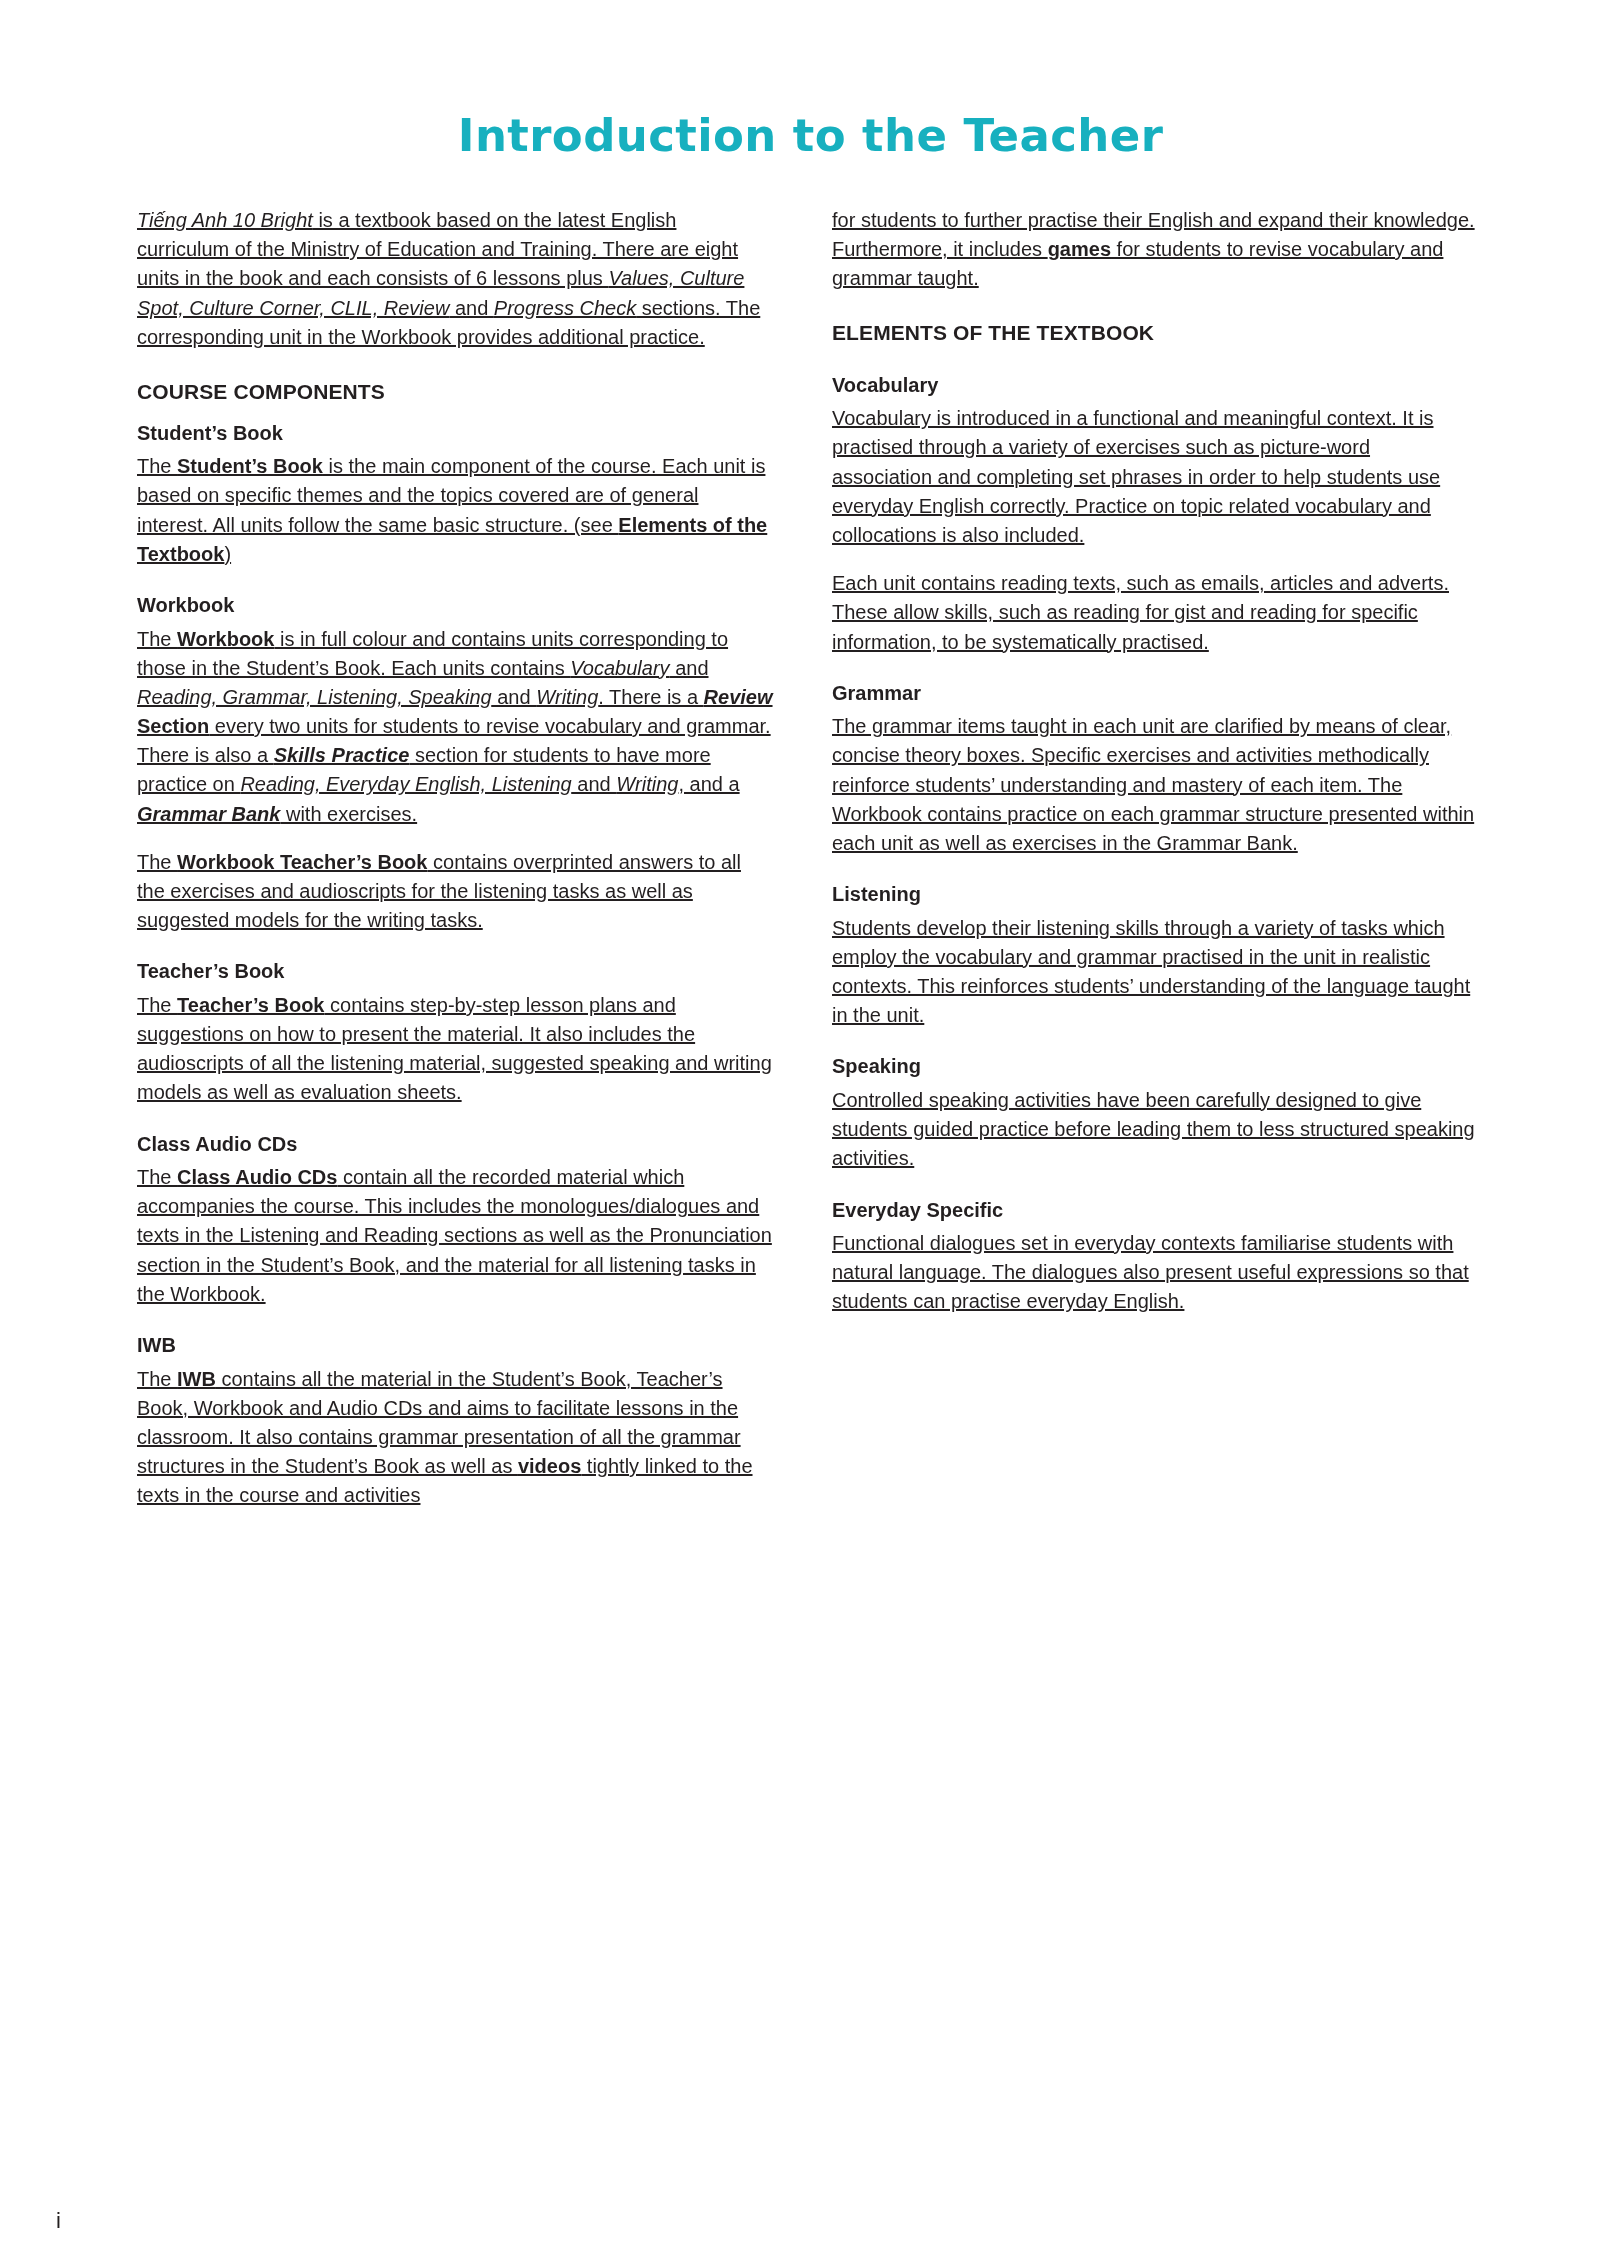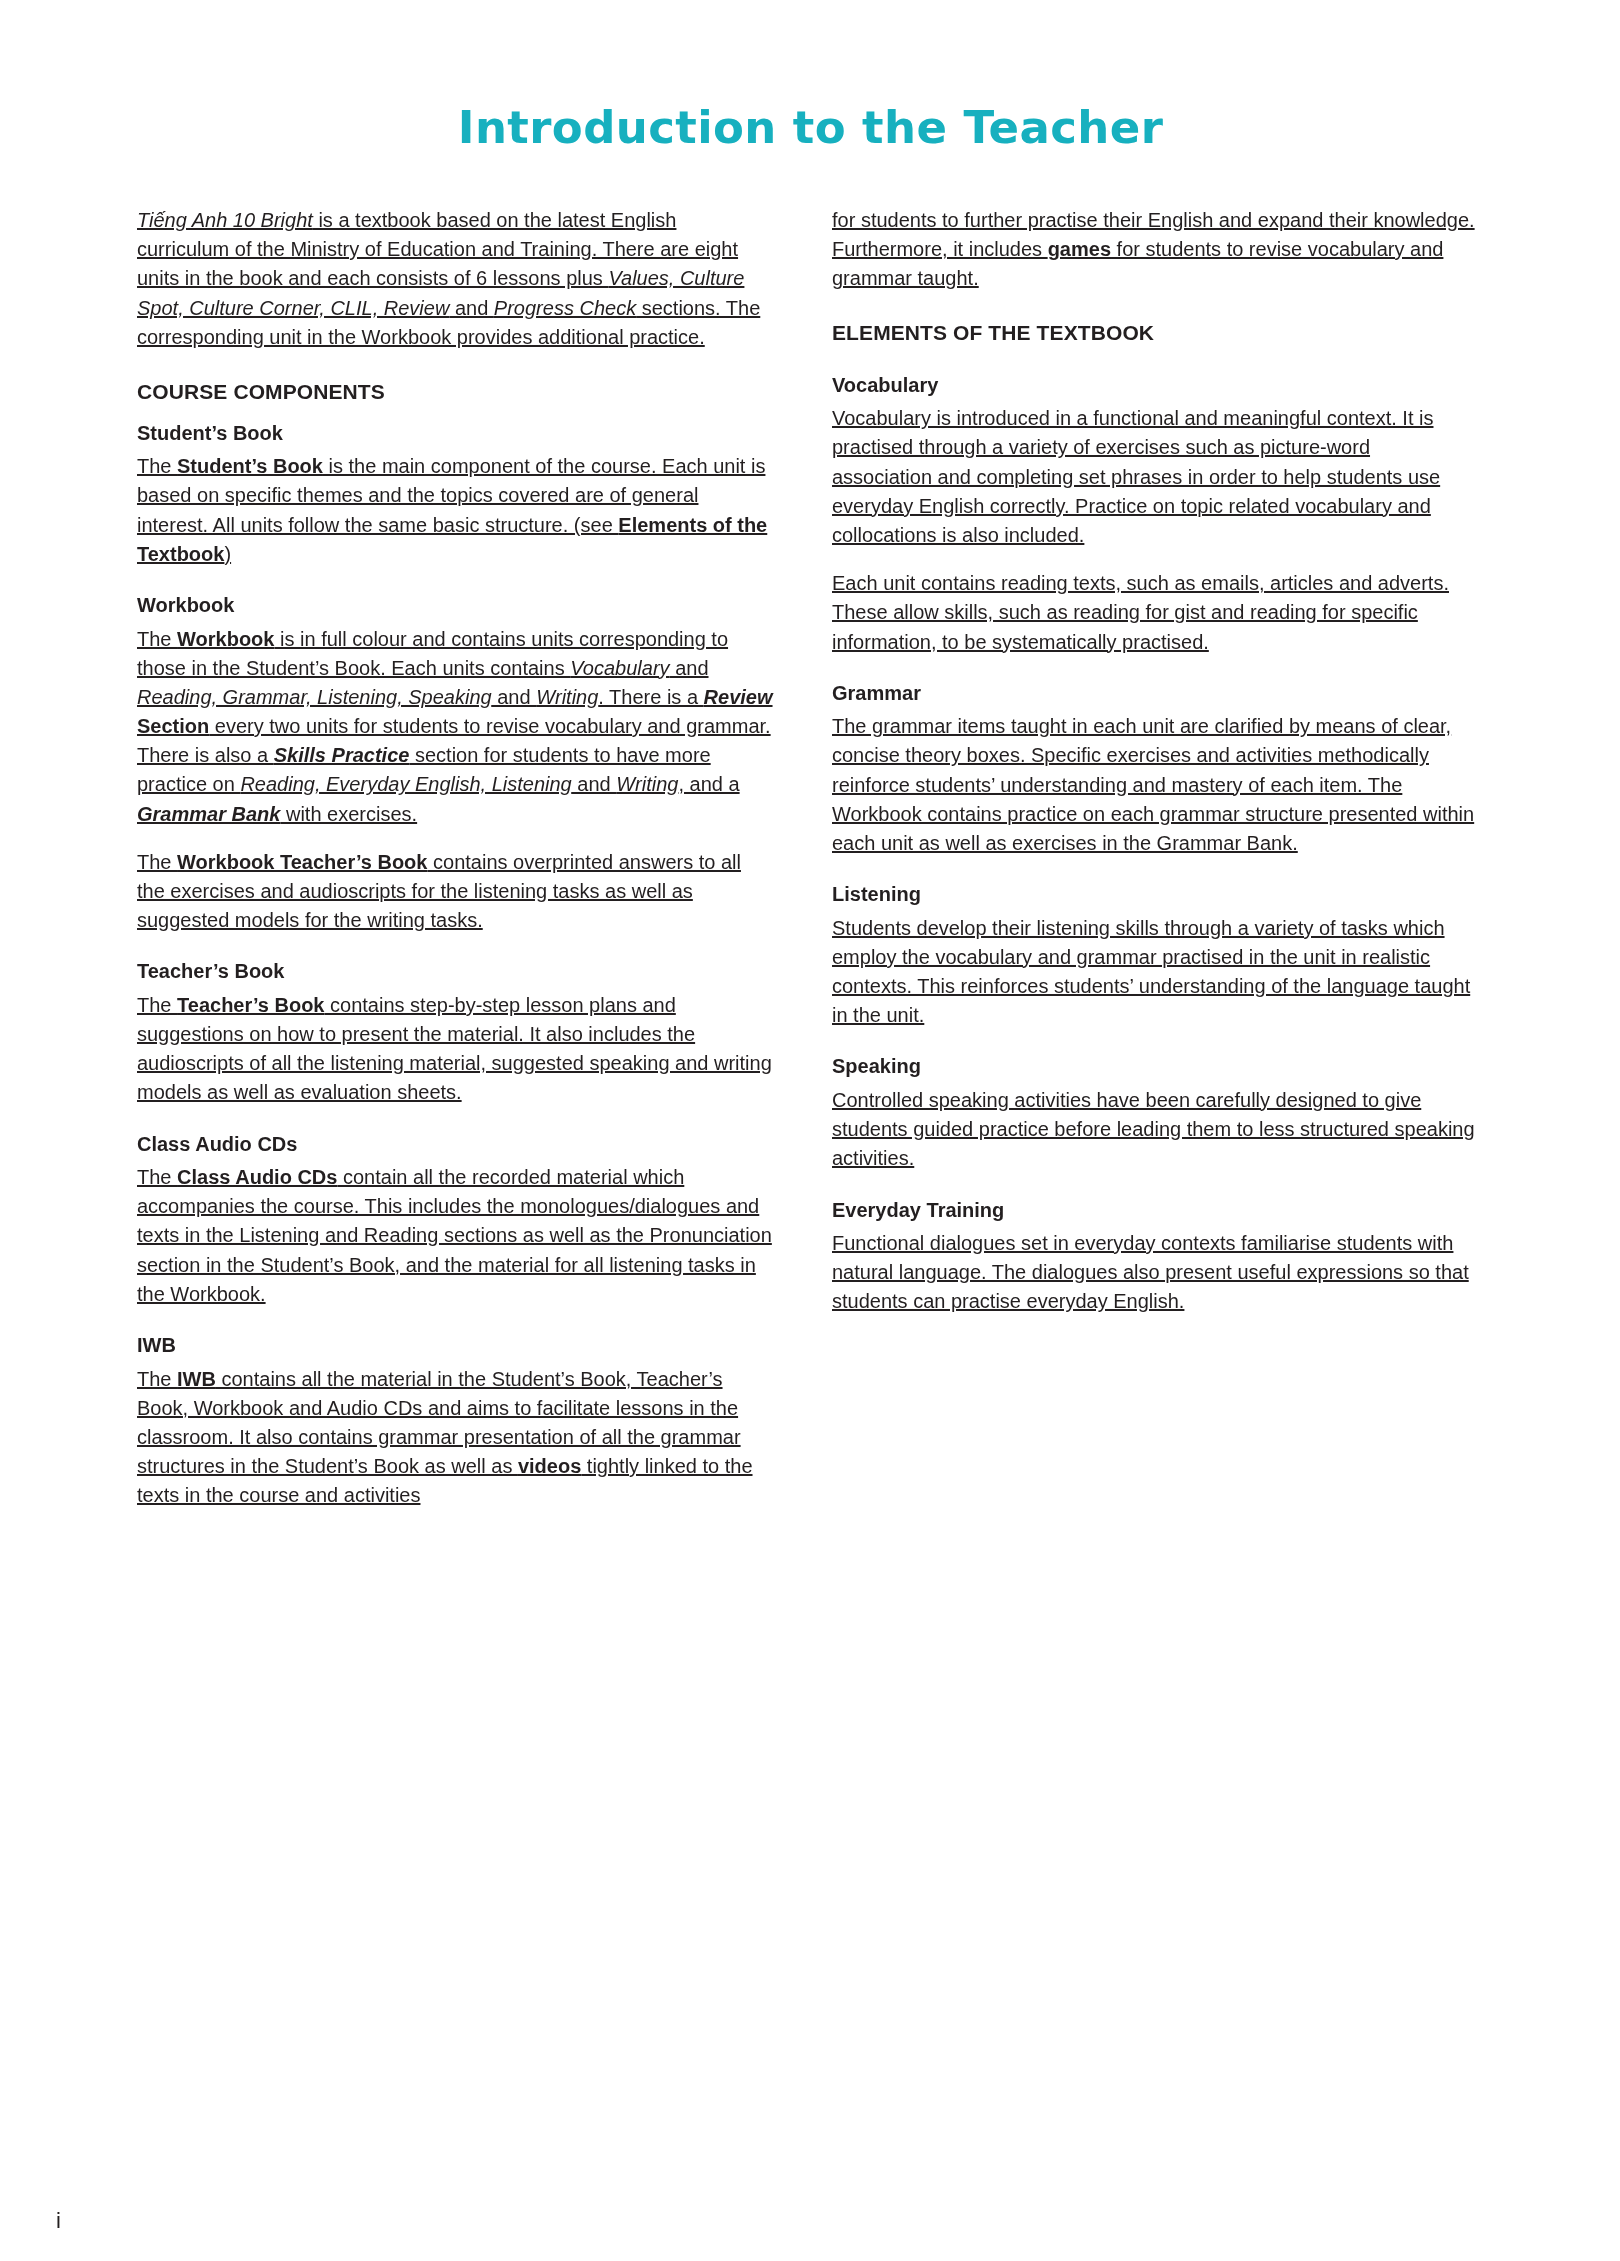--- a/index.html
+++ b/index.html
@@ -11,21 +11,21 @@
     width: 1621px;
     height: 2261px;
     font-family: "Liberation Sans", sans-serif;
     color: #231f20;
     position: relative;
     overflow: hidden;
   }
   .page {
     position: absolute;
     inset: 0;
-    padding: 0;
+    padding: 8px;
   }
   .page-title {
     text-align: center;
     color: #17b0bf;
     font-size: 45px;
     font-weight: bold;
     letter-spacing: 0.4px;
     margin: 0;
     padding-top: 101px;
     font-family: "DejaVu Sans", sans-serif;
@@ -122,21 +122,21 @@
 
       <h3 class="sub">Grammar</h3>
       <p>The grammar items taught in each unit are clarified by means of clear, concise theory boxes. Specific exercises and activities methodically reinforce students’ understanding and mastery of each item. The Workbook contains practice on each grammar structure presented within each unit as well as exercises in the Grammar Bank.</p>
 
       <h3 class="sub">Listening</h3>
       <p>Students develop their listening skills through a variety of tasks which employ the vocabulary and grammar practised in the unit in realistic contexts. This reinforces students’ understanding of the language taught in the unit.</p>
 
       <h3 class="sub">Speaking</h3>
       <p>Controlled speaking activities have been carefully designed to give students guided practice before leading them to less structured speaking activities.</p>
 
-      <h3 class="sub">Everyday Training</h3>
+      <h3 class="sub">Everyday Specific</h3>
       <p>Functional dialogues set in everyday contexts familiarise students with natural language. The dialogues also present useful expressions so that students can practise everyday English.</p>
 
     </div>
 
   </div>
 
   <div class="folio">i</div>
 
 </div>
 

